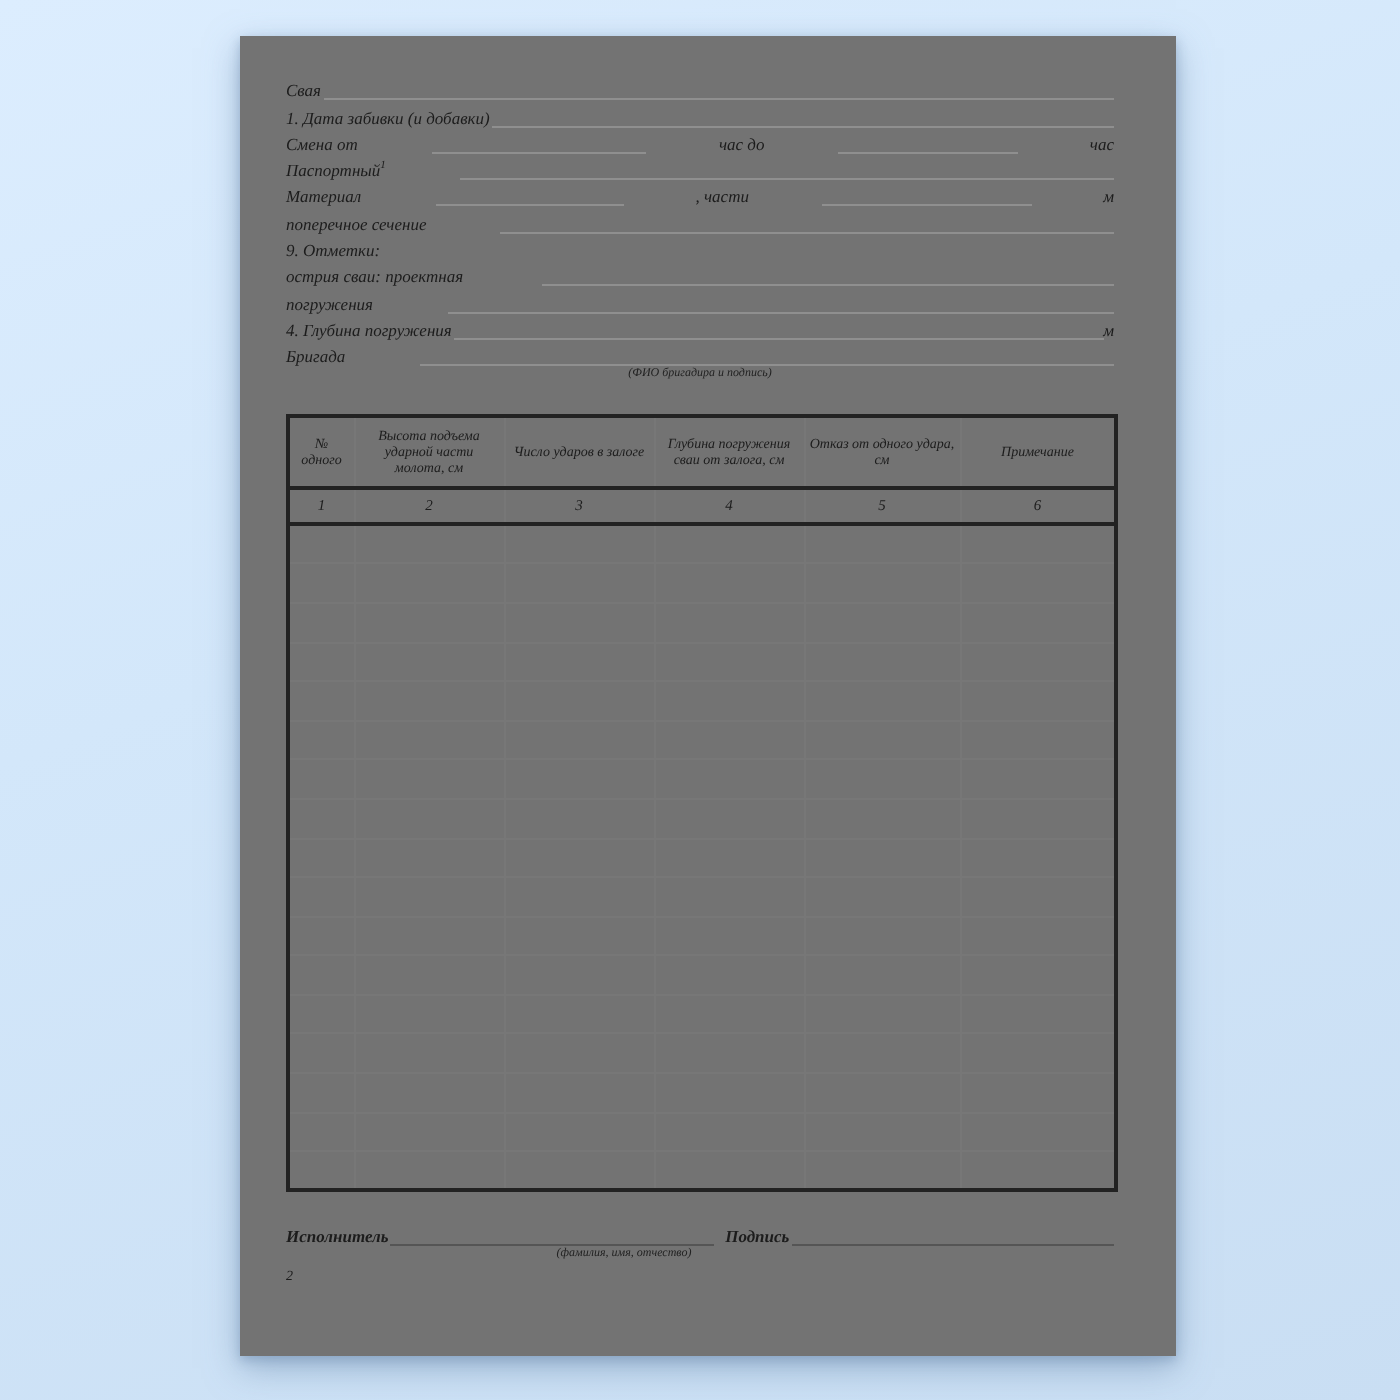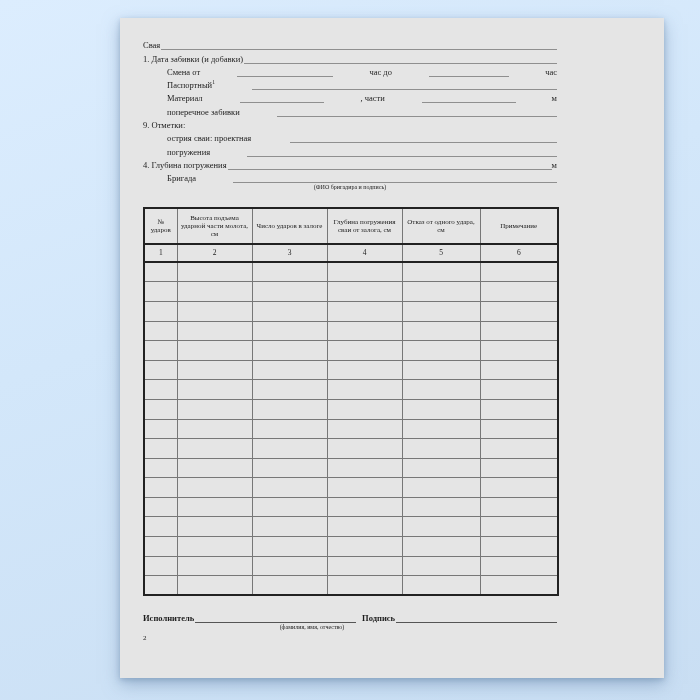--- a/index.html
+++ b/index.html
@@ -3,41 +3,42 @@
 <meta charset="utf-8">
 <style>
   html,body{margin:0;padding:0;}
   body{
     width:700px;height:700px;overflow:hidden;
     background:linear-gradient(160deg,#dcedfe 0%,#d3e7fa 40%,#c9def3 100%);
     font-family:"Liberation Serif","DejaVu Serif",serif;
     color:#1c1c1c;
   }
   .page{
-    position:absolute;left:120px;top:18px;width:544px;height:660px;
-    background:#e5e5e5;
+    position:absolute;left:120px;top:18px;width:468px;height:660px;
+    background:#737373;
     box-shadow:0 2px 5px rgba(110,140,175,.45),0 6px 16px rgba(110,140,175,.55);
+    font-style:italic;
   }
   .content{
     position:absolute;left:23px;top:19px;width:414px;
   }
   .row{
     display:flex;align-items:flex-end;height:13.3px;font-size:8.5px;line-height:10px;
   }
   .lbl{white-space:pre;}
   .fill{
     flex:1 1 auto;align-self:stretch;
     border-bottom:1px solid #8f8f8f;
     margin-left:1px;
   }
   .f12{flex-grow:1.2;}
   .f10{flex-grow:1.0;}
   .f095{flex-grow:0.95;}
   .f105{flex-grow:1.05;}
-  .indent{margin-left:24px;gap:36px;}
+  .indent{gap:36px;}
   .caption-row{
     height:9px;font-size:6px;line-height:8px;text-align:center;color:#222;
   }
   table{
     border-collapse:collapse;table-layout:fixed;
     width:414px;margin-top:15px;
     font-size:7px;line-height:8.2px;
   }
   table,th,td{border:1px solid #777;}
   table{border:2px solid #222;}
@@ -97,21 +98,21 @@
 
     <div class="row indent">
       <span class="lbl">Материал</span>
       <span class="fill f095"></span>
       <span class="lbl">, части</span>
       <span class="fill f105"></span>
       <span class="lbl">м</span>
     </div>
 
     <div class="row indent">
-      <span class="lbl">поперечное забивки</span>
+      <span class="lbl">поперечное сечение</span>
       <span class="fill"></span>
     </div>
 
     <div class="row">
       <span class="lbl">9. Отметки:</span>
     </div>
 
 
     <div class="row indent">
       <span class="lbl">острия сваи: проектная </span>
@@ -140,21 +141,21 @@
       <colgroup>
         <col style="width:33px">
           <col style="width:75px">
           <col style="width:75px">
         <col style="width:75px">
           <col style="width:78px">
           <col style="width:78px">
       </colgroup>
       <thead>
         <tr>
-          <th>№ ударов</th>
+          <th>№ одного</th>
           <th>Высота подъема ударной части молота, см</th>
           <th>Число ударов в залоге</th>
           <th>Глубина погружения сваи от залога, см</th>
           <th>Отказ от одного удара, см</th>
           <th>Примечание</th>
         </tr>
         <tr class="nums">
           <td>1</td>
           <td>2</td>
           <td>3</td>

